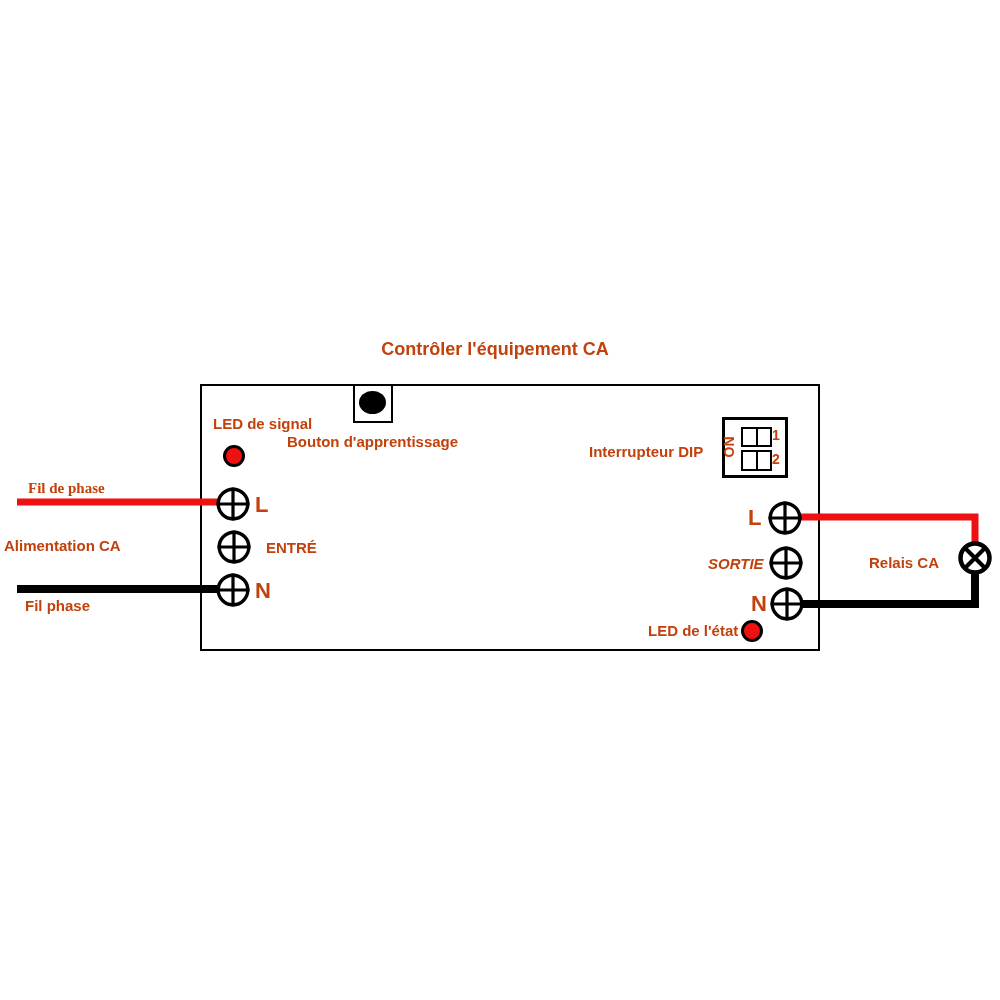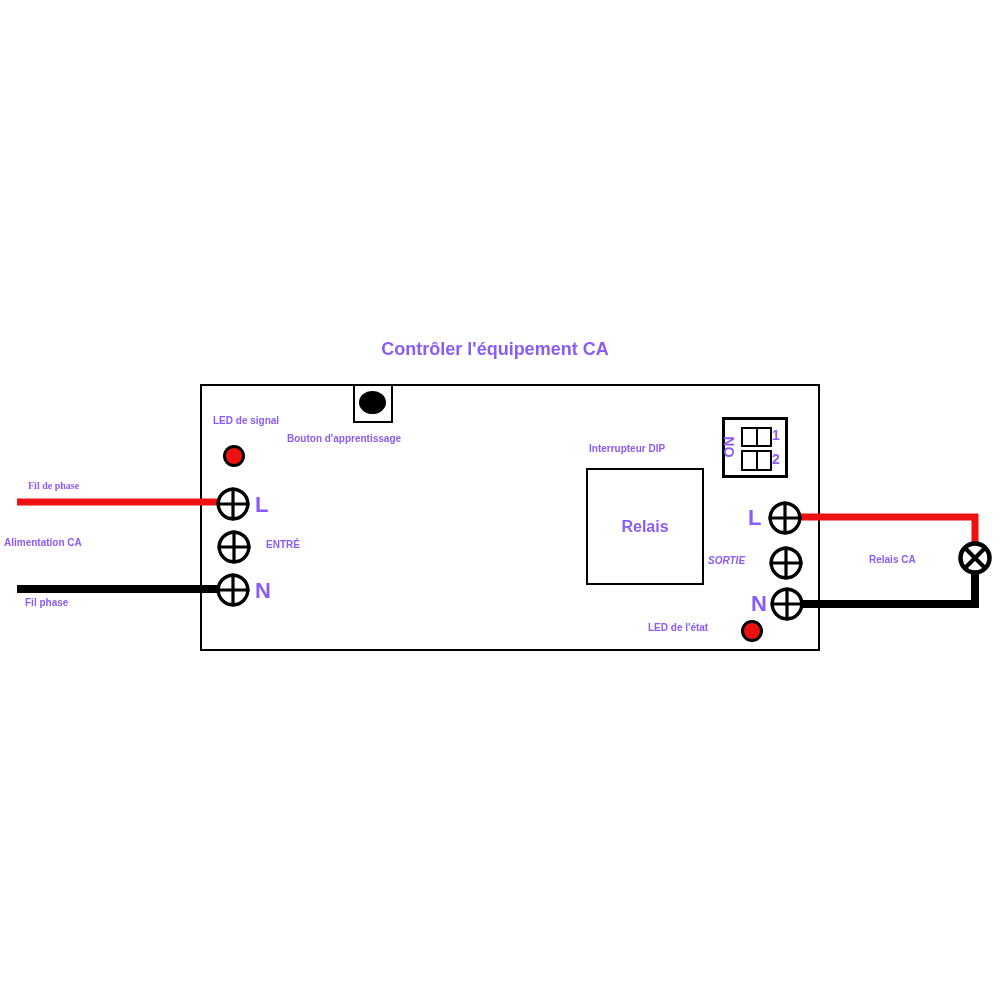--- a/index.html
+++ b/index.html
@@ -1,18 +1,18 @@
 <!DOCTYPE html>
 <html style="--wire-live: #ee1111; --wire-neutral: #000000; --led-red: #ee1111; --outline: #000000;"><head>
 <meta charset="utf-8">
 <style>
   html,body{margin:0;padding:0;background:#fff;}
   .canvas{
     position:relative;width:1000px;height:1000px;background:#fff;overflow:hidden;
-    font-family:"Liberation Sans",sans-serif;color:#8b5cf6;
+    font-family:"Liberation Sans",sans-serif;color:#c2410c;
   }
   
   .device-box{
     position:absolute;left:200px;top:384px;width:620px;height:267px;
     border:2px solid var(--outline,#000);box-sizing:border-box;background:transparent;
   }
   
   .wire-layer{position:absolute;left:0;top:0;}
   .w-live{stroke:var(--wire-live,#ee1111);stroke-width:7;fill:none;stroke-linejoin:miter;}
   .w-neutral{stroke:var(--wire-neutral,#000);stroke-width:8;fill:none;stroke-linejoin:miter;}
@@ -62,21 +62,21 @@
     position:absolute;background:#fff;border:2.5px solid #000;box-sizing:border-box;display:flex;
   }
   .rocker-1{left:16px;top:7px;width:31px;height:20px;}
   .rocker-2{left:16px;top:30px;width:31px;height:21px;}
   .rocker .cell{flex:1;}
   .rocker .cell:first-child{border-right:2.5px solid #000;}
   .dip-num{position:absolute;font-weight:bold;font-size:14px;line-height:1;}
   .dip-num-1{left:47px;top:8px;}
   .dip-num-2{left:47px;top:32px;}
   
-  .lbl{position:absolute;font-weight:bold;font-size:10px;line-height:1.15;white-space:nowrap;}
+  .lbl{position:absolute;font-weight:bold;font-size:15px;line-height:1.15;white-space:nowrap;}
   .lbl-title{left:345px;top:339px;width:300px;text-align:center;font-size:18px;}
   .lbl-led-signal{left:213px;top:415px;}
   .lbl-learn{left:287px;top:433px;}
   .lbl-dip{left:589px;top:443px;}
   .lbl-phase{left:28px;top:480px;font-family:Liberation Serif, serif;}
   .lbl-supply{left:4px;top:537px;}
   .lbl-neutre{left:25px;top:597px;}
   .lbl-entre{left:266px;top:539px;}
   .lbl-sortie{left:708px;top:555px;font-style:italic;}
   .lbl-letat{left:648px;top:622px;}
@@ -139,23 +139,20 @@
     <line x1="19" y1="2.5" x2="19" y2="35.5" stroke="#000" stroke-width="3.2"></line>
   </svg>
 
   <div class="led led-signal"></div>
   <div class="led led-status"></div>
 
   <div class="learn-housing">
     <div class="learn-btn"></div>
   </div>
 
-  <div class="relay-box">
-    <span>Relais</span>
-  </div>
 
   <div class="dip">
     <span class="dip-on">ON</span>
     <div class="rocker rocker-1">
       <div class="cell"></div>
       <div class="cell"></div>
     </div>
     <div class="rocker rocker-2">
       <div class="cell"></div>
       <div class="cell"></div>

